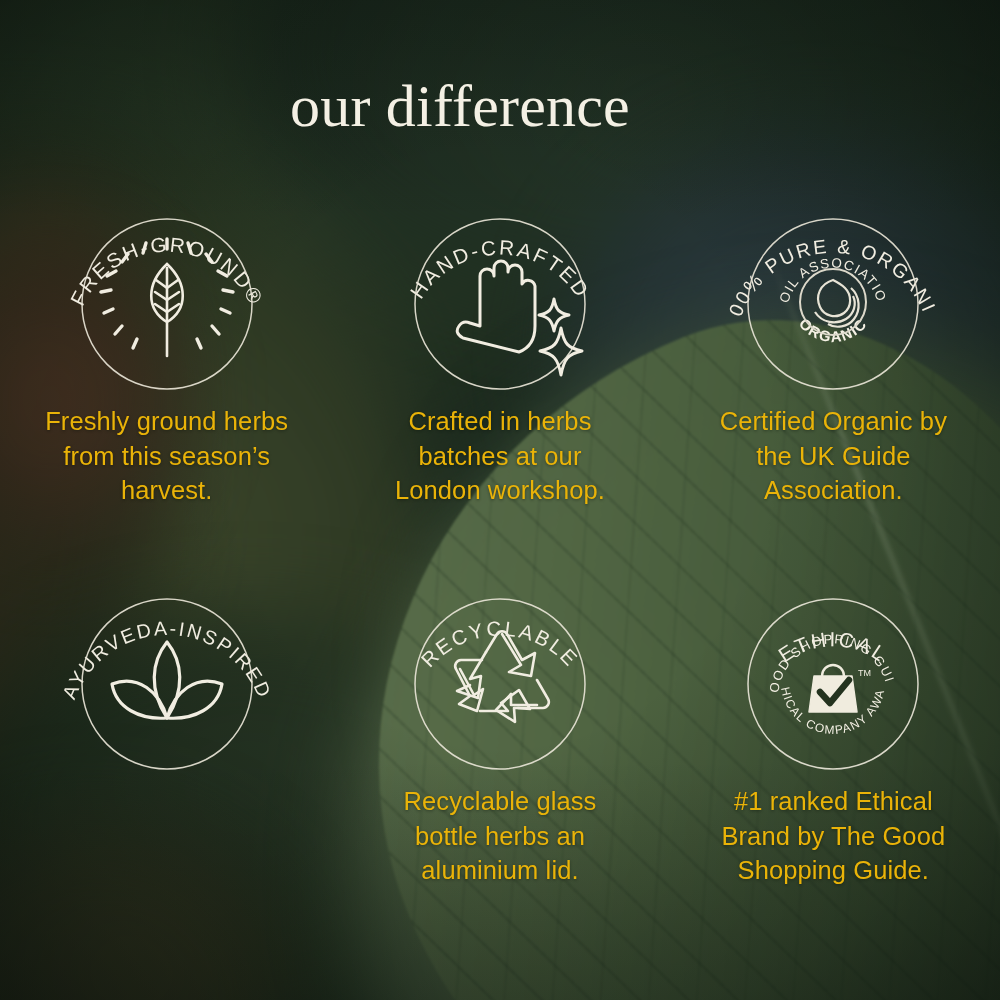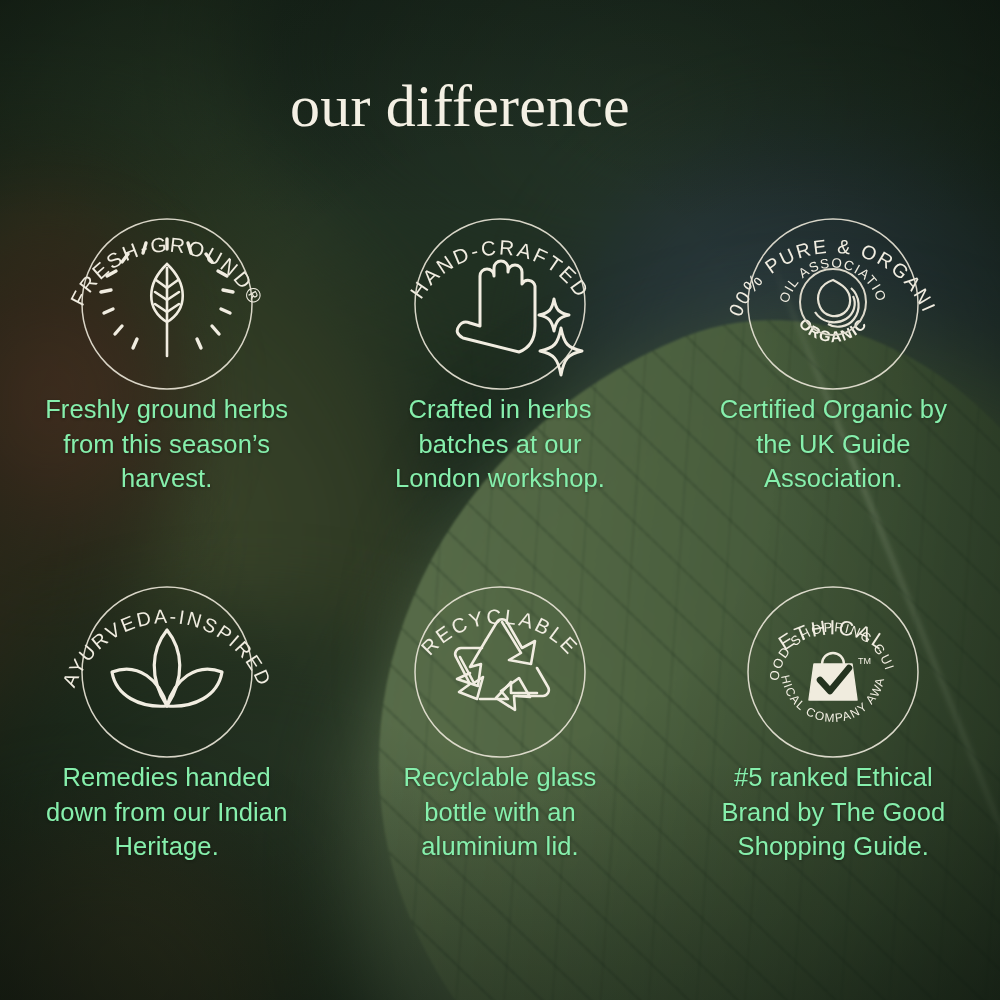--- a/index.html
+++ b/index.html
@@ -83,23 +83,24 @@
   }
 
   .grid { position:absolute; left:0; top:176px; width:1000px; }
   .row { display:flex; }
   .cell { width:333.33px; display:flex; flex-direction:column; align-items:center; }
 
   .badge { position:relative; width:230px; height:216px; }
   .badge svg { position:absolute; left:0; top:0; }
 
   .caption {
+    margin-top:12px;
     width:250px;
     text-align:center;
-    color:#86efac;
+    color:#eab308;
     font-size:25.5px;
     line-height:1.36;
     letter-spacing:.1px;
     text-shadow:0 1px 3px rgba(10,20,12,.45);
   }
   .row-2 { margin-top:48px; }
 </style>
 </head>
 <body>
 
@@ -241,21 +242,20 @@
               <textPath href="#arc4" startOffset="50%" text-anchor="middle">AYURVEDA-INSPIRED</textPath>
             </text>
             <circle cx="115" cy="128" r="85" fill="none" stroke="#E8E4D6" stroke-width="1.5" opacity=".92"></circle>
             <g stroke="#F1EDE1" stroke-width="3.2" fill="none" stroke-linejoin="round">
               <path d="M115,86 C 99,106 97,134 115,162 C 133,134 131,106 115,86 Z"></path>
               <path d="M115,162 C 88,164 64,152 60,128 C 86,118 108,136 115,162 Z"></path>
               <path d="M115,162 C 142,164 166,152 170,128 C 144,118 122,136 115,162 Z"></path>
             </g>
           </svg>
         </div>
-        <p class="caption">Remedies handed down from our Indian Heritage.</p>
       </div>
 
       <div class="cell">
         <div class="badge">
           <svg width="230" height="216" viewBox="0 0 230 216">
             <defs>
                 <path id="arc5" d="M 30,140 A 90,90 0 0 1 200,140" fill="none"></path>
               </defs>
             <text font-family="Liberation Sans, sans-serif" font-size="20.5" letter-spacing="2.4" fill="#F1EDE1">
               <textPath href="#arc5" startOffset="50%" text-anchor="middle">RECYCLABLE</textPath>
@@ -263,21 +263,21 @@
             <circle cx="115" cy="128" r="85" fill="none" stroke="#E8E4D6" stroke-width="1.5" opacity=".92"></circle>
             <g stroke="#F1EDE1" stroke-width="2.6" fill="none" stroke-linejoin="round" stroke-linecap="round">
               <path d="M101,96 L112,78 a6,6 0 0 1 10,0 L137,104 L150,97 L146,120 L124,116 L136,109 L117,78"></path>
               <path d="M152,124 L163,143 a6,6 0 0 1 -5,9 L129,152 L130,166 L111,154 L126,138 L126,149 L152,149"></path>
               <path d="M97,104 L76,104 a6,6 0 0 0 -5,9 L85,140 L74,148 L92,155 L98,133 L89,139 L75,113"></path>
               <path d="M101,96 L85,123 L96,120 L93,142 L72,135 L85,129"></path>
               <path d="M95,155 L123,155 L116,147 L134,134 L145,153 L133,152"></path>
             </g>
           </svg>
         </div>
-        <p class="caption">Recyclable glass bottle with an aluminium lid.</p>
+        <p class="caption">Recyclable glass bottle herbs an aluminium lid.</p>
       </div>
 
       <div class="cell">
         <div class="badge">
           <svg width="230" height="216" viewBox="0 0 230 216">
             <defs>
               <path id="arc6" d="M 46,132 A 78,78 0 0 1 184,132" fill="none"></path>
               <path id="gsg-top" d="M 61,132 A 55,55 0 0 1 169,132" fill="none"></path>
               <path id="gsg-bot" d="M 64,136 A 52,52 0 0 0 166,136" fill="none"></path>
             </defs>
@@ -292,17 +292,17 @@
               <text font-family="Liberation Sans, sans-serif" font-size="12" letter-spacing="1.3" fill="#F3EFE3">
                 <textPath href="#gsg-bot" startOffset="50%" text-anchor="middle">ETHICAL COMPANY AWARD</textPath>
               </text>
               <path d="M96,120 L134,120 L139,156 L91,156 Z" fill="#F0ECDE" stroke="#F0ECDE" stroke-width="1.5" stroke-linejoin="round"></path>
               <path d="M104,120 a11,11 0 0 1 22,0" fill="none" stroke="#F0ECDE" stroke-width="2.4"></path>
               <path d="M102,136 L112,147 L131,124" fill="none" stroke="#24331f" stroke-width="6.5" stroke-linecap="round" stroke-linejoin="round"></path>
               <text x="140" y="120" font-family="Liberation Sans, sans-serif" font-size="9" fill="#F3EFE3">TM</text>
             </g>
           </svg>
         </div>
-        <p class="caption">#5 ranked Ethical Brand by The Good Shopping Guide.</p>
+        <p class="caption">#1 ranked Ethical Brand by The Good Shopping Guide.</p>
       </div>
     </div>
   </div>
 </div>
 
 </body></html>

